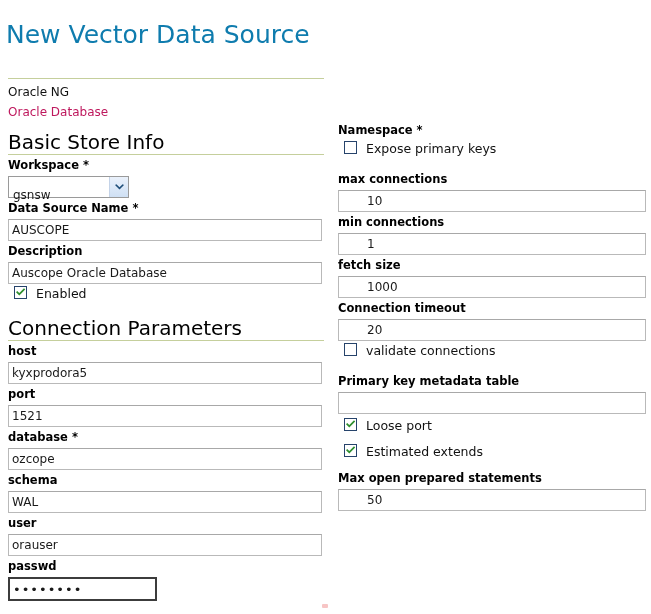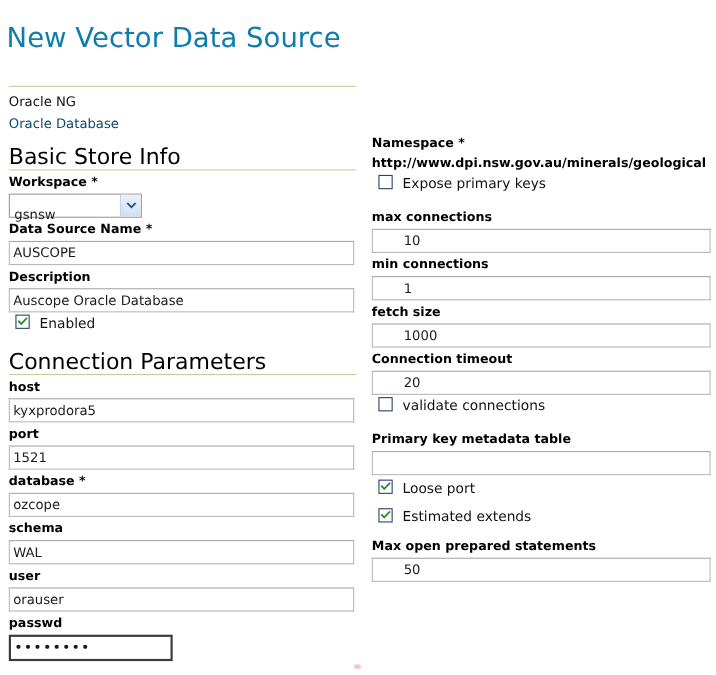--- a/index.html
+++ b/index.html
@@ -60,21 +60,21 @@
   }
   .store-type {
     font-size: 12px;
     line-height: 20px;
     color: #111111;
     padding-top: 3px;
   }
   .store-desc {
     font-size: 12px;
     line-height: 20px;
-    color: #0c4a6e;
+    color: #be185d;
   }
 
   
   .section-head {
     font-size: 20px;
     font-weight: normal;
     color: #000000;
     margin: 10px 0 0 0;
     padding: 0 0 2px 0;
     border-bottom: 1px solid #c5cf9c;
@@ -282,21 +282,20 @@
     <input class="tinput" type="text" value="orauser" style="">
 
     <div class="flabel">passwd</div>
     <div class="sp2"></div>
     <input class="tinput focused" type="text" value="••••••••" style="">
   </div>
 
   <div class="col-right">
 
     <div class="flabel-ns">Namespace *</div>
-    <div class="ns-url">http://www.dpi.nsw.gov.au/minerals/geological</div>
 
     <div class="sp2"></div>
     <div class="cbrow">
       <span class="cb"></span>
       <span class="cblabel">Expose primary keys</span>
     </div>
 
     <div class="sp6"></div>
     <div class="flabel">max connections</div>
     <div class="sp2"></div>

